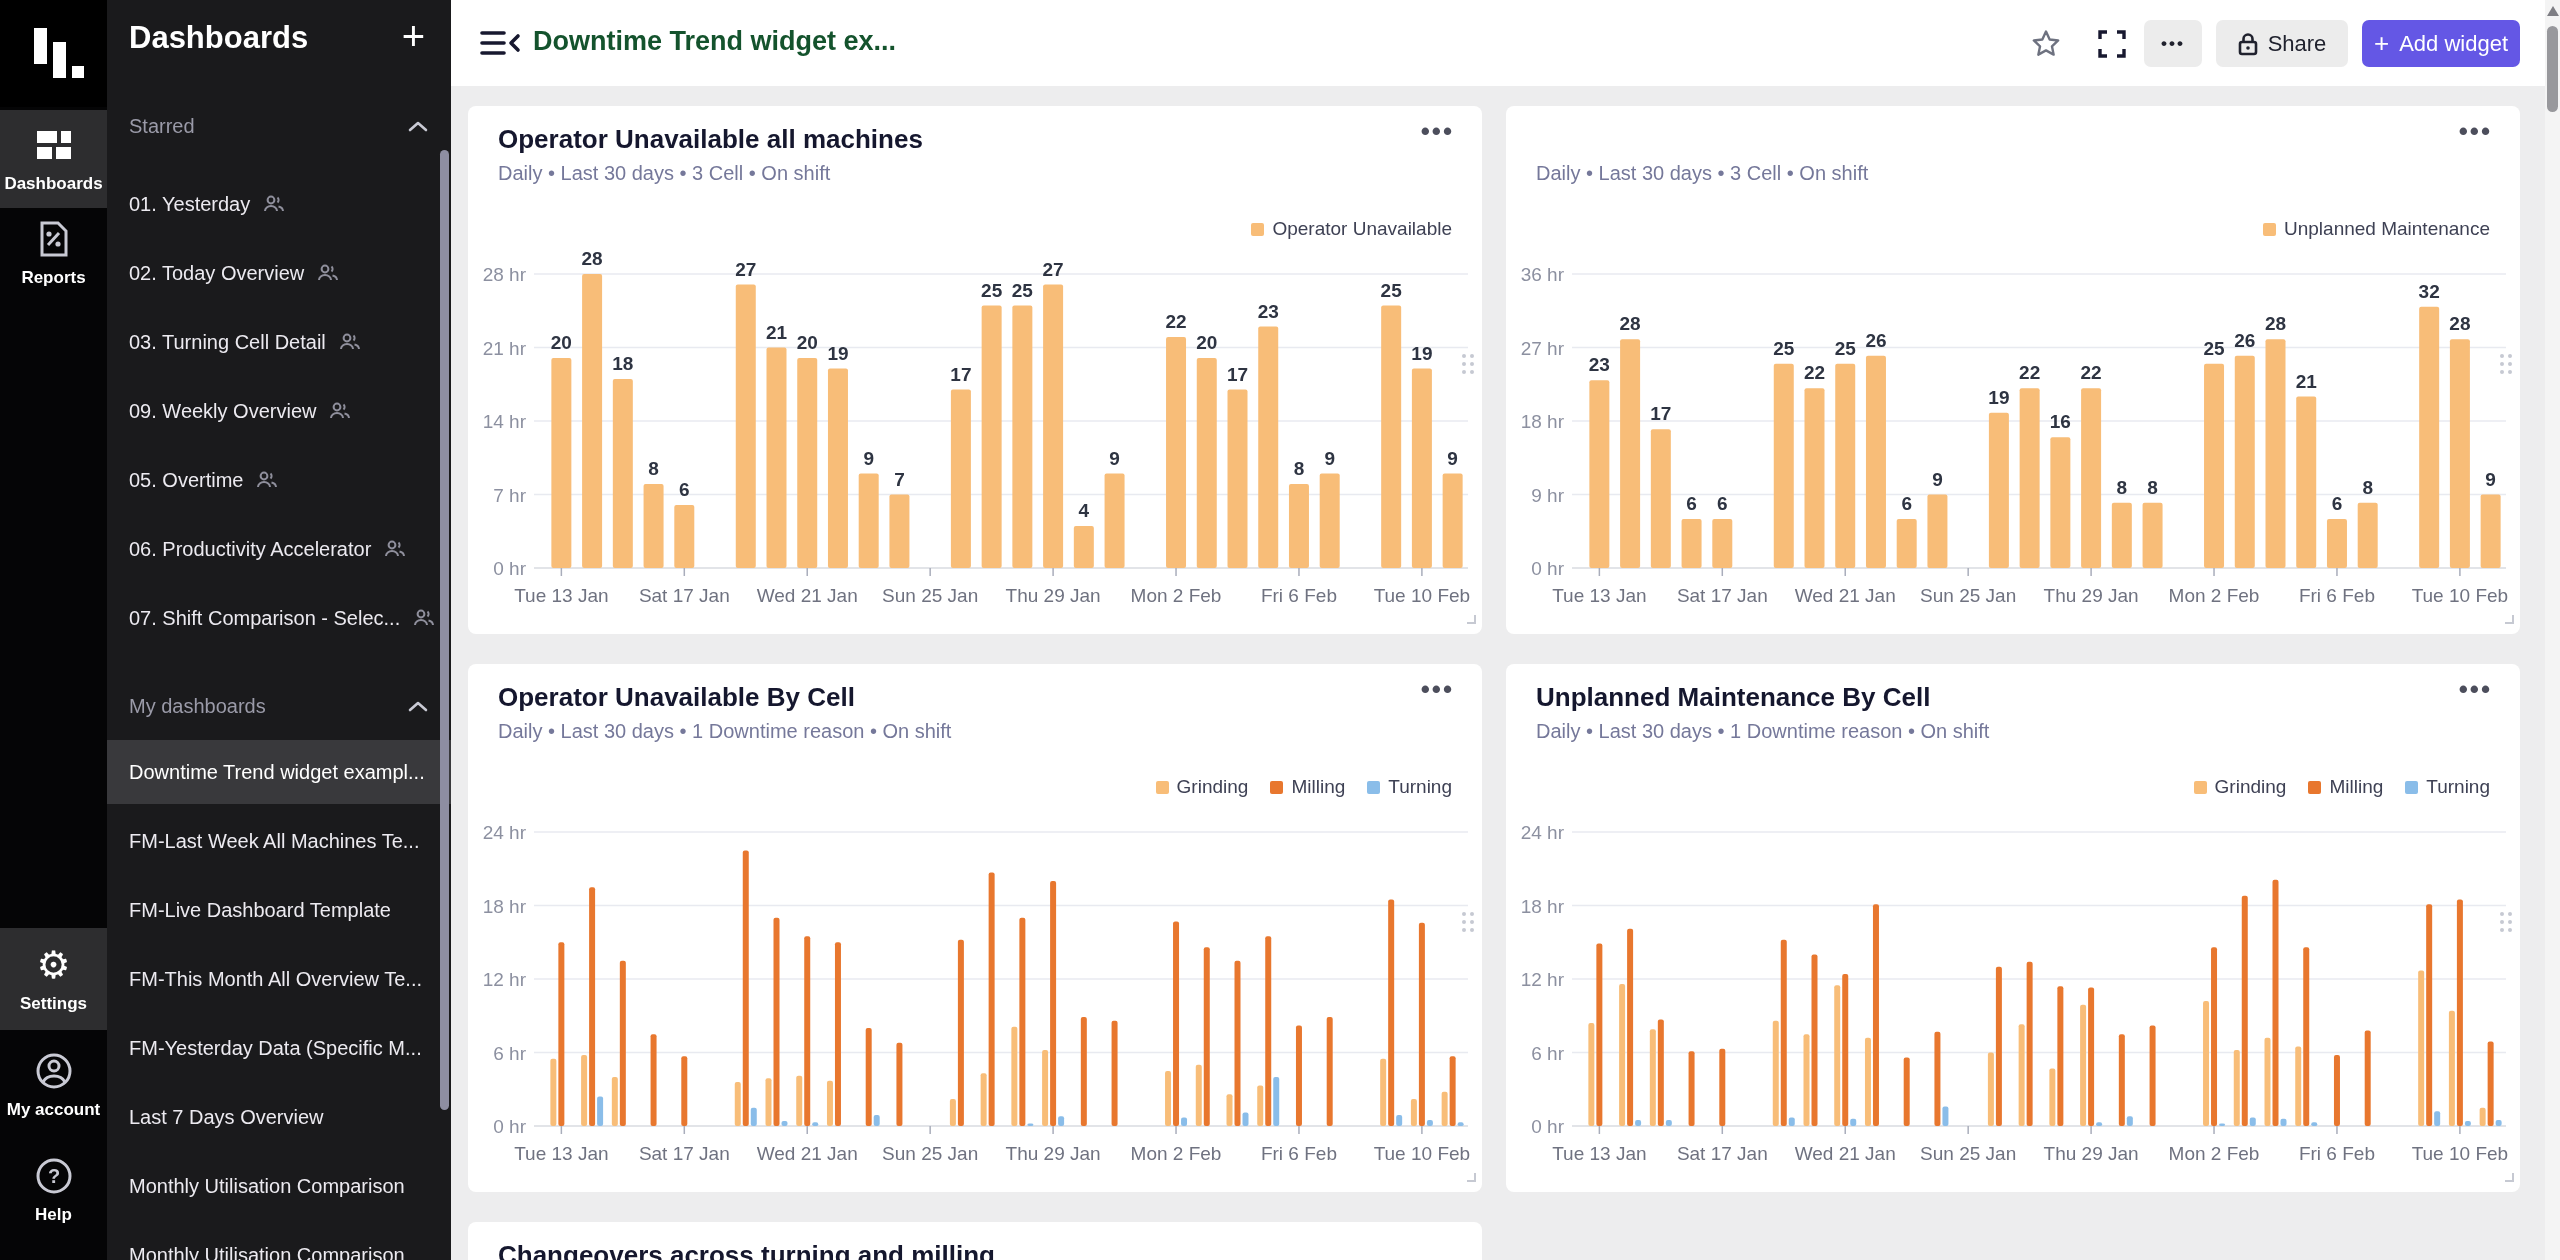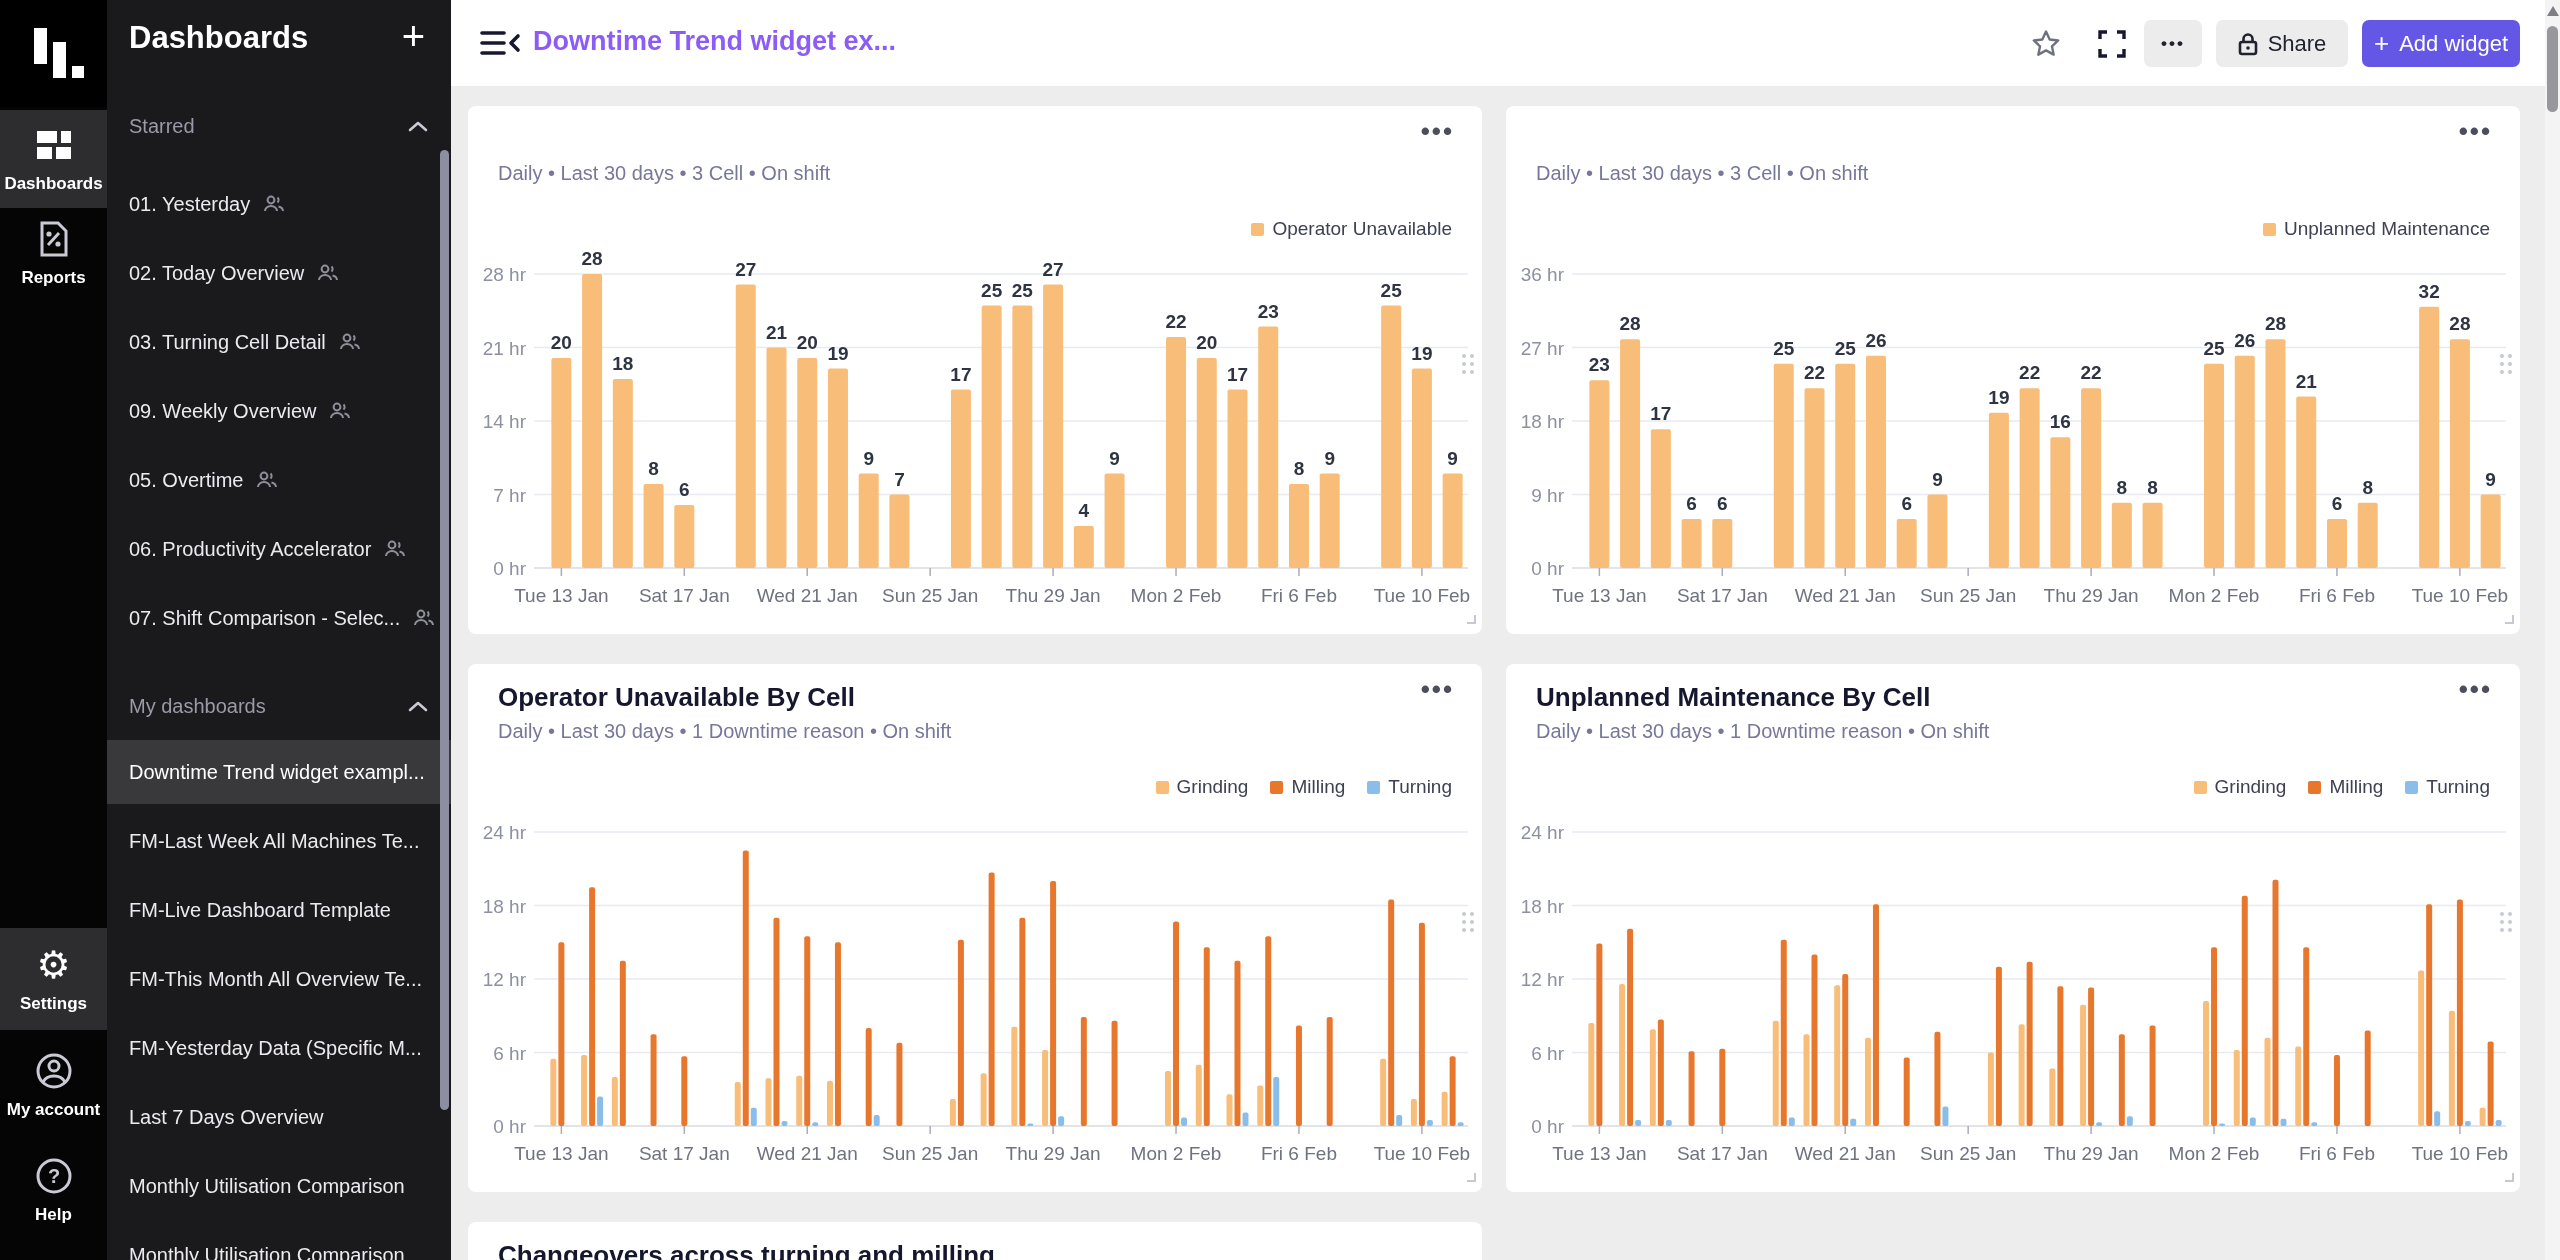--- a/index.html
+++ b/index.html
@@ -24,21 +24,21 @@
                   align-items:center; color:#9a9aa8; font-size:20px; cursor:pointer; }
   .side-item { position:absolute; left:0px; width:344px; height:64px; display:flex; align-items:center;
                padding-left:22px; gap:12px; color:#eceaf0; font-size:20px; cursor:pointer; white-space:nowrap; }
   .side-item.selected { background:#39393c; color:#ffffff; }
   .panel-scroll { position:absolute; right:2px; top:150px; width:9px; height:960px; border-radius:5px; background:#8e8ea2; }
 
   
   .main { position:absolute; left:451px; top:0; width:2109px; height:1260px; background:#ededee; }
   .topbar { position:absolute; left:0; top:0; width:2109px; height:86px; background:#ffffff; }
   .collapse { position:absolute; left:29px; top:26px; cursor:pointer; }
-  .page-title { position:absolute; left:82px; top:26px; font-size:27px; font-weight:bold; color:#8b5cf6; }
+  .page-title { position:absolute; left:82px; top:26px; font-size:27px; font-weight:bold; color:#14532d; }
   .icon-btn { position:absolute; top:24px; width:40px; height:40px; display:flex; align-items:center;
               justify-content:center; cursor:pointer; }
   .pill { position:absolute; top:20px; height:47px; border-radius:7px; background:#ececec; display:flex;
           align-items:center; justify-content:center; gap:10px; font-size:22px; color:#20222e; cursor:pointer; }
   .pill.purple { background:#6457e5; color:#ffffff; }
   .pill .pluss { font-size:26px; font-weight:400; }
 
   
   .card { position:absolute; width:1014px; height:528px; background:#ffffff; border-radius:8px; }
   .card-title { position:absolute; left:30px; top:18px; font-size:26px; font-weight:bold; color:#15172e; }
@@ -282,20 +282,21 @@
       </div>
 
       <div class="pill purple" style="right:40px; width:158px;">
         <span class="pluss">+</span>
         <span>Add widget</span>
       </div>
     </div>
 
     <div id="cards">
         <div class="card" style="left: 17px; top: 106px;">
+          <div class="card-title">Operator Unavailable all machines</div>
           <div class="card-sub">Daily • Last 30 days • 3 Cell • On shift</div>
           <div class="card-menu">•••</div>
           <div class="legend">
             <span class="litem">
               <span class="sq" style="background:#f8bd78"></span>
               <span>Operator Unavailable</span>
             </span>
           </div>
           <div class="drag-handle"><svg width="16" height="24" viewBox="0 0 16 24">
               <circle cx="4" cy="4" r="2" fill="#c6c9d2"></circle>

